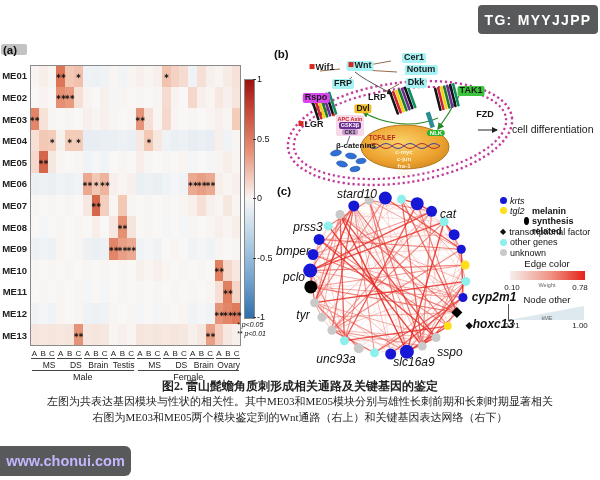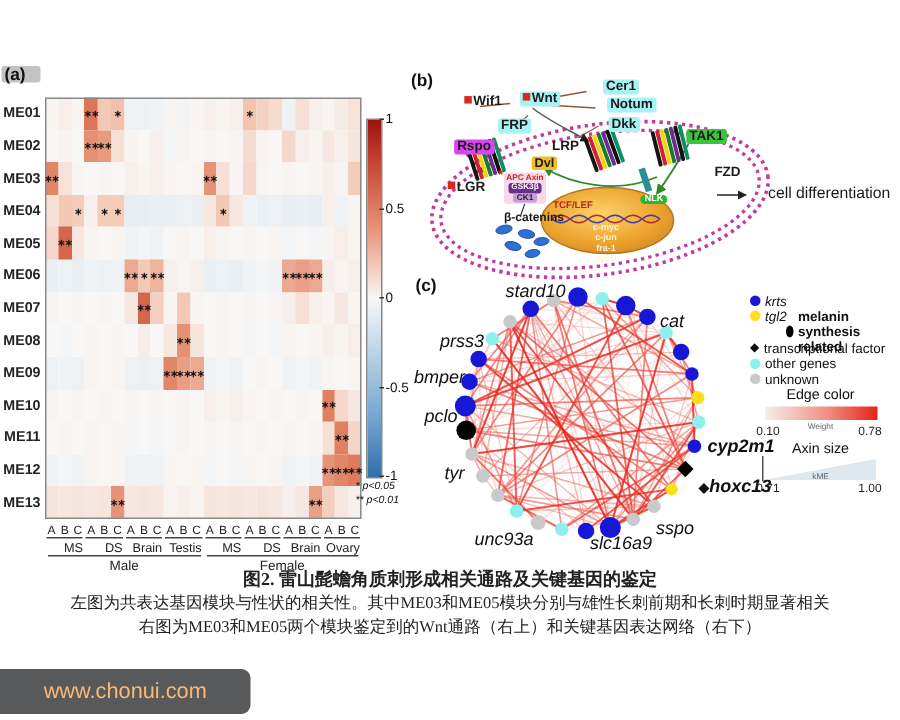--- a/index.html
+++ b/index.html
@@ -58,23 +58,23 @@
   #node-tick{position:absolute;left:508px;top:304px;width:1px;height:17px;background:#555;z-index:3;}
   
   .cap{position:absolute;left:0;width:600px;text-align:center;font-family:"Liberation Serif",serif;color:#222;z-index:3;}
   #cap1{top:378px;font-size:12px;font-weight:700;}
   #cap2{top:394px;font-size:11px;}
   #cap3{top:410px;font-size:11px;}
   
   #tg-badge{position:absolute;right:2px;top:5px;width:120px;height:29px;background:#58595b;border-radius:4px;
             display:flex;align-items:center;justify-content:center;color:#fff;font-weight:700;
             font-size:14px;letter-spacing:1.3px;z-index:6;}
-  #watermark{position:absolute;left:0;top:446px;width:167px;height:30px;background:#58595b;
+  #watermark{position:absolute;left:0;top:446px;width:131px;height:30px;background:#58595b;
              border-radius:0 6px 6px 0;display:flex;align-items:center;justify-content:center;
-             color:#fdba74;font-weight:400;font-size:14.5px;z-index:6;}
+             color:#c4b5fd;font-weight:700;font-size:14.5px;z-index:6;}
   #blob{position:absolute;left:1px;top:44px;width:26px;height:11px;background:#b8b8b8;border-radius:2px;opacity:.85;}
 </style>
 </head>
 <body>
 
 <div id="stage">
 
   <svg id="fig-svg" width="600" height="480" viewBox="0 0 600 480">
     <defs>
       <radialGradient id="nucg" cx="45%" cy="40%" r="75%">
@@ -822,28 +822,31 @@
         <span>unknown</span>
       </div>
     </div>
 
   <div class="scale-title" style="left:547px;top:258px;">Edge color</div>
   <div id="edge-bar"></div>
   <div class="scale-sub" style="left:547px;top:282px;">Weight</div>
   <div class="scale-num" style="left:512px;top:283px;">0.10</div>
   <div class="scale-num" style="left:580px;top:283px;">0.78</div>
 
-  <div class="scale-title" style="left:547px;top:294px;">Axin size</div>
+  <div class="scale-title" style="left:547px;top:294px;">Node other</div>
   <div id="node-tri"></div>
   <div id="node-tick"></div>
   <div class="scale-sub" style="left:547px;top:315px;">kME</div>
   <div class="scale-num" style="left:512px;top:321px;">0.71</div>
   <div class="scale-num" style="left:580px;top:321px;">1.00</div>
 
   <div class="cap" id="cap1">图2. 雷山髭蟾角质刺形成相关通路及关键基因的鉴定</div>
   <div class="cap" id="cap2">左图为共表达基因模块与性状的相关性。其中ME03和ME05模块分别与雄性长刺前期和长刺时期显著相关</div>
   <div class="cap" id="cap3">右图为ME03和ME05两个模块鉴定到的Wnt通路（右上）和关键基因表达网络（右下）</div>
 
+  <div id="tg-badge">
+      <span>TG: MYYJJPP</span>
+    </div>
   <div id="watermark">
       <span>www.chonui.com</span>
     </div>
 
 </div>
 
 </body></html>

